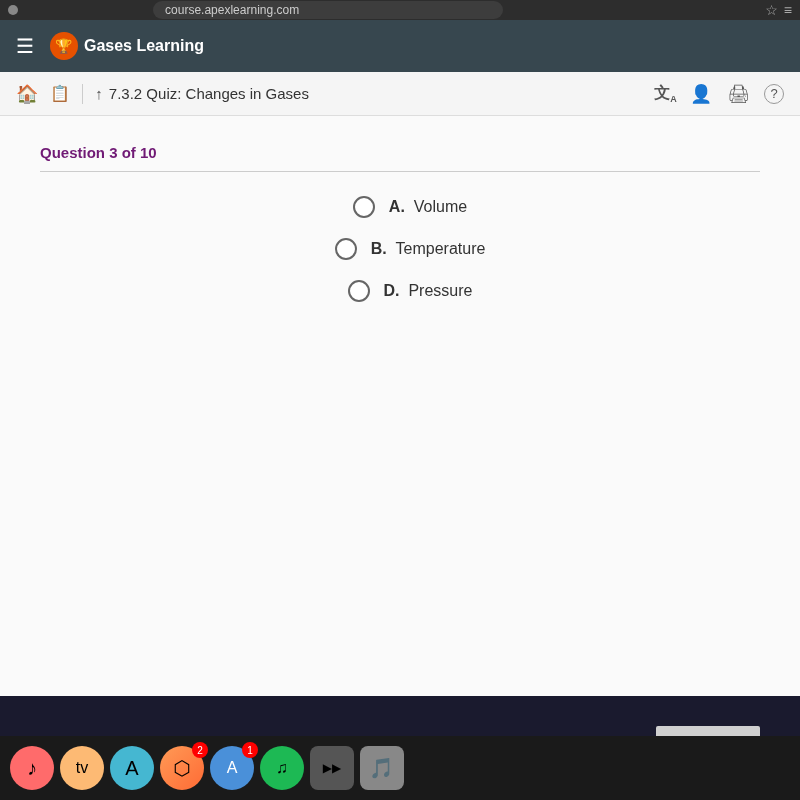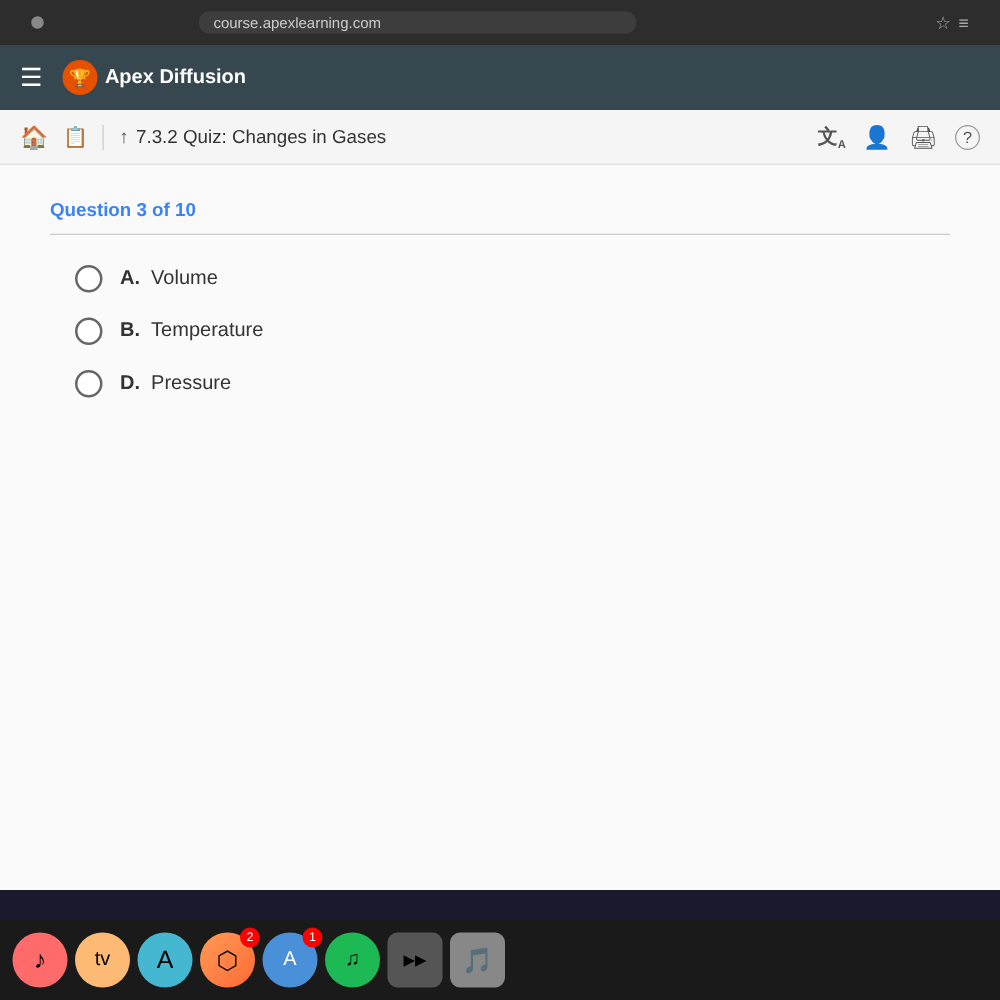--- a/index.html
+++ b/index.html
@@ -8,24 +8,24 @@
       width: 800px;
       height: 800px;
       overflow: hidden;
       font-family: Arial, sans-serif;
       background: #1a1a2e;
     }
 
     
     .browser-bar {
       background: #2d2d2d;
-      height: 36px;
-      display: flex;
-      align-items: center;
-      padding: 0 25px;
+      height: 20px;
+      display: flex;
+      align-items: center;
+      padding: 0 8px;
       gap: 8px;
     }
 
     .browser-bar-dot {
       width: 10px;
       height: 10px;
       border-radius: 50%;
       background: #888;
     }
 
@@ -145,21 +145,21 @@
     
     .main-content {
       background: #fafafa;
       min-height: 580px;
       padding: 28px 40px;
     }
 
     .question-number {
       font-size: 15px;
       font-weight: bold;
-      color: #3b82f6;
+      color: #701a75;
       margin-bottom: 10px;
     }
 
     .question-text {
       font-size: 16px;
       color: #333;
       margin-bottom: 20px;
       line-height: 1.4;
     }
 
@@ -174,20 +174,21 @@
       flex-direction: column;
       gap: 20px;
       padding-left: 20px;
     }
 
     .answer-option {
       display: flex;
       align-items: center;
       gap: 14px;
       cursor: pointer;
+      justify-content: center;
     }
 
     .radio-circle {
       width: 22px;
       height: 22px;
       border-radius: 50%;
       border: 2px solid #666;
       background: white;
       flex-shrink: 0;
     }
@@ -294,21 +295,21 @@
   <div class="browser-bar-icons">
     <span>☆</span>
     <span>≡</span>
   </div>
 </div>
 
 <div class="app-header">
   <span class="hamburger-icon">☰</span>
   <div class="apex-logo">
     <div class="apex-logo-icon">🏆</div>
-    <span>Apex Diffusion</span>
+    <span>Gases Learning</span>
   </div>
 </div>
 
 <div class="nav-bar">
   <span class="nav-home-icon">🏠</span>
   <span class="nav-book-icon">📋</span>
   <div class="nav-divider"></div>
   <div class="nav-quiz-title">
     <span class="arrow-icon">↑</span>
     <span>7.3.2 Quiz: Changes in Gases</span>

